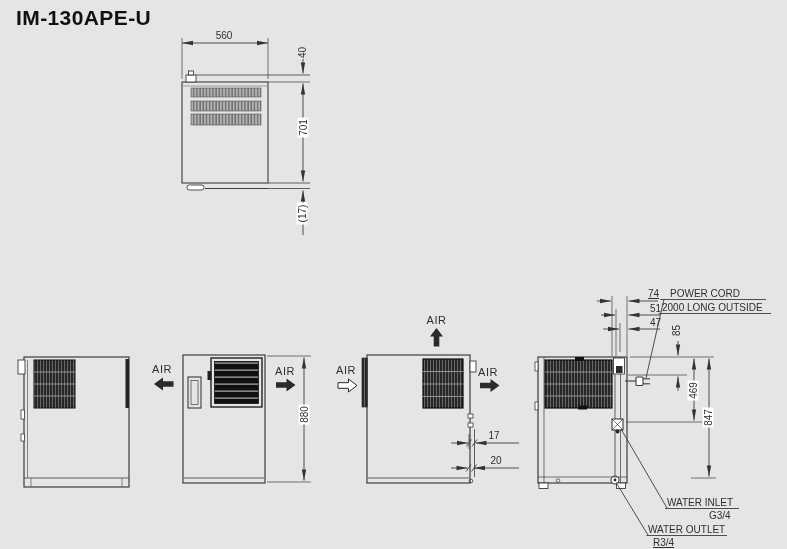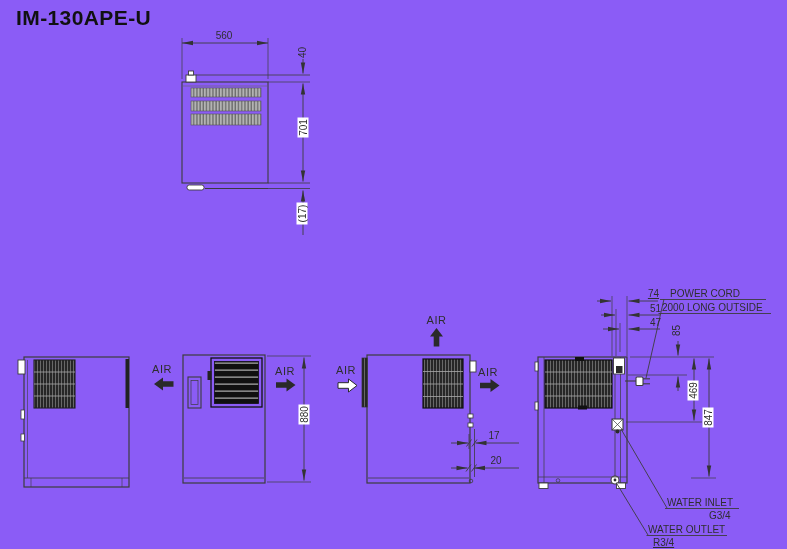--- a/index.html
+++ b/index.html
@@ -1,16 +1,16 @@
 <!DOCTYPE html>
 <html><head>
 <meta charset="utf-8">
 <style>
   html,body{margin:0;padding:0;background:#ffffff;}
-  #stage{position:relative;width:787px;height:549px;background:#8b5cf6;overflow:hidden;
+  #stage{position:relative;width:787px;height:549px;background:#e5e5e5;overflow:hidden;
          font-family:"Liberation Sans", sans-serif;color:#2e2e2e;}
   #cad{position:absolute;left:0;top:0;}
   .t{position:absolute;font-size:10px;line-height:12px;color:#2e2e2e;white-space:nowrap;text-align:center;}
   .tv{position:absolute;width:40px;height:13px;display:flex;align-items:center;justify-content:center;
       transform:rotate(-90deg);font-size:10px;color:#2e2e2e;white-space:nowrap;}
   .bgw{background:#fff;padding:0 2px;}
   .air{font-size:11px;letter-spacing:.5px;width:30px;}
   .ttl{position:absolute;left:16px;top:6px;font-size:21px;font-weight:bold;letter-spacing:.4px;color:#111;}
   .ra{text-align:right;width:30px;}
 </style>

